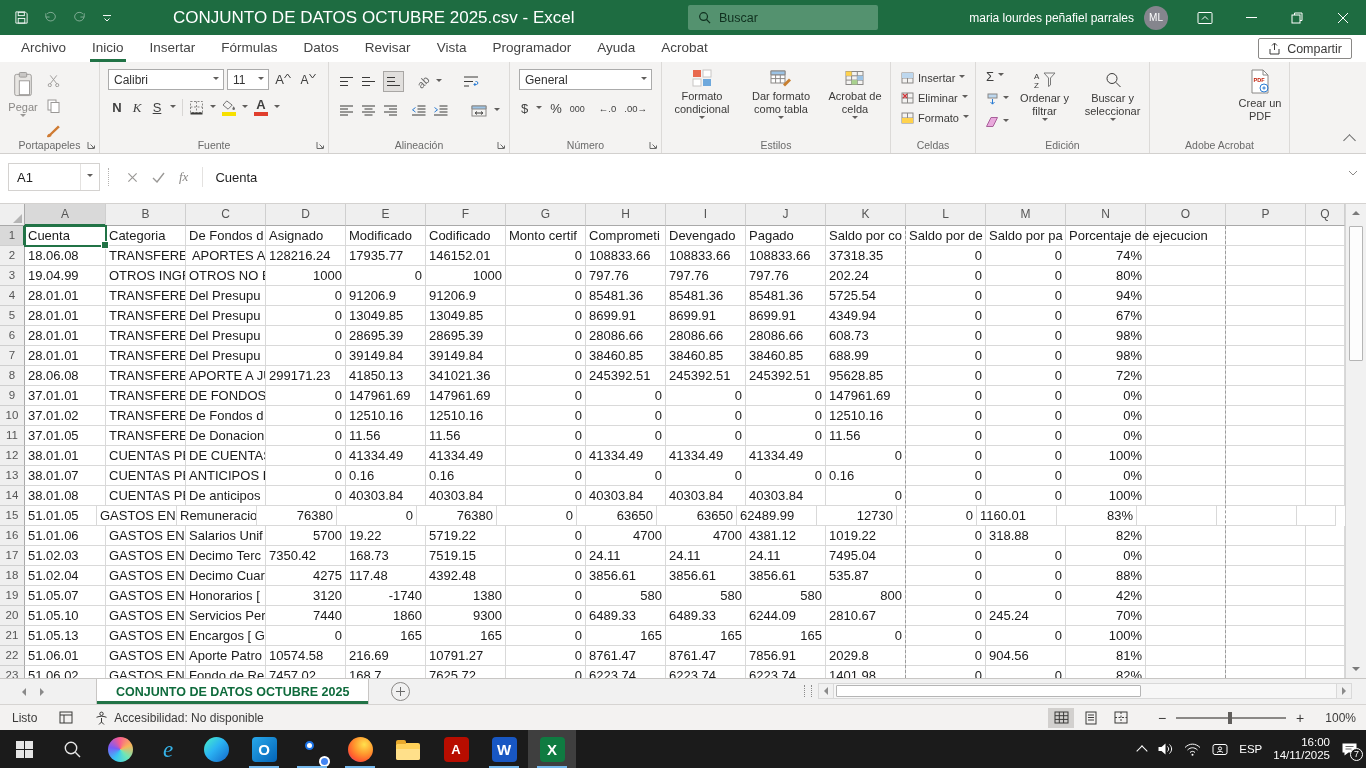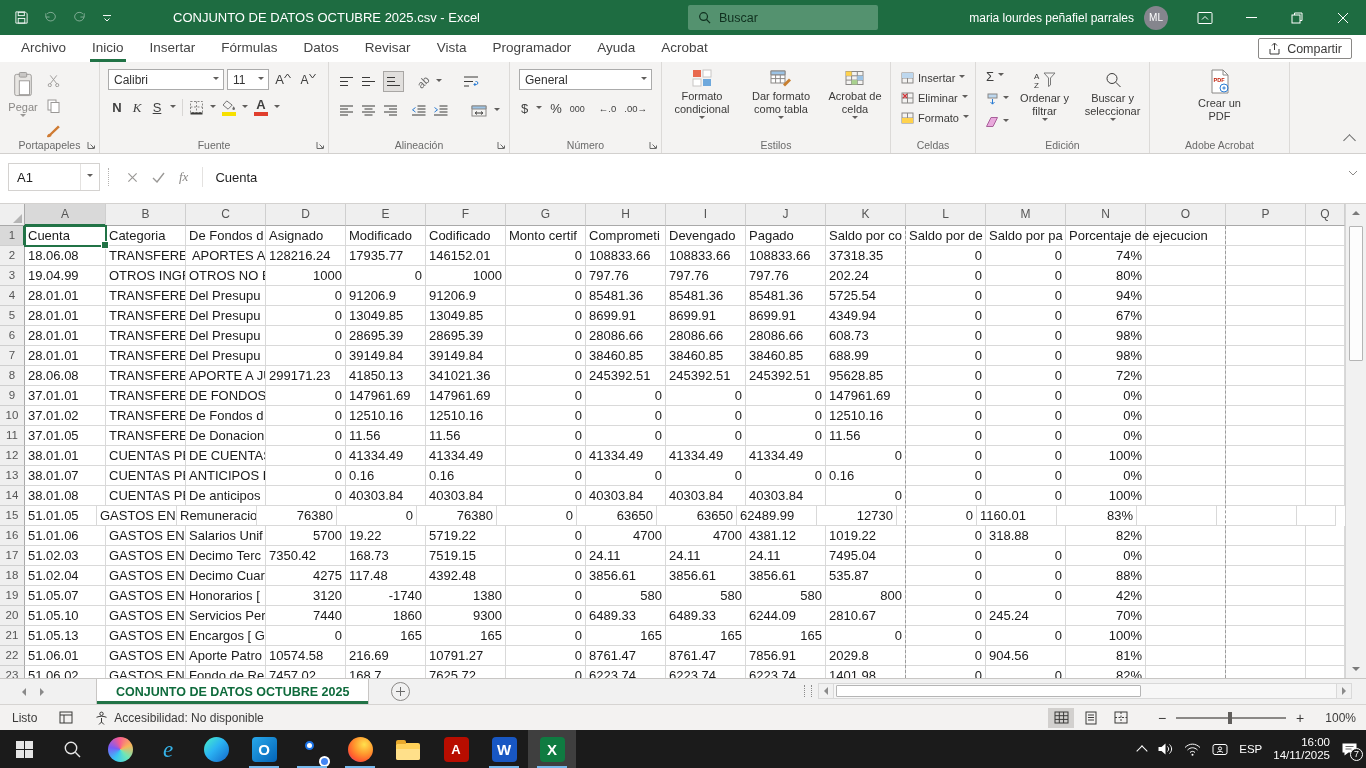--- a/index.html
+++ b/index.html
@@ -4,21 +4,21 @@
 <style>
   html,body{margin:0;padding:0;background:#555;}
   .screen{position:relative;width:1366px;height:768px;background:#fff;overflow:hidden;
     font-family:"Liberation Sans",sans-serif;-webkit-font-smoothing:antialiased;}
   svg{display:block}
   
   .titlebar{position:absolute;left:0;top:0;width:1366px;height:35px;background:#1e6c41;display:flex;align-items:center;color:#fff;}
   .qat{display:flex;align-items:center;gap:14px;margin-left:14px;}
   .qat .qbtn{opacity:.95}
   .qat .dim{opacity:.45}
-  .doc-title{margin-left:60px;font-size:13px;color:#fff;white-space:nowrap;}
+  .doc-title{margin-left:60px;font-size:17px;color:#fff;white-space:nowrap;}
   .search-pill{position:absolute;left:688px;top:5px;width:190px;height:25px;background:#54926f;border-radius:2px;display:flex;align-items:center;gap:8px;padding-left:10px;box-sizing:border-box;}
   .search-pill span{font-size:12.5px;color:#10301f;}
   .tb-right{position:absolute;right:0;top:0;height:35px;display:flex;align-items:center;}
   .user-name{font-size:12px;margin-right:10px;}
   .avatar{width:24px;height:24px;border-radius:50%;background:#85858d;color:#fff;font-size:10px;display:flex;align-items:center;justify-content:center;margin-right:14px;}
   .winbtn{width:46px;height:35px;display:flex;align-items:center;justify-content:center;}
   
   .menubar{position:absolute;left:0;top:35px;width:1366px;height:27px;background:#fff;display:flex;align-items:stretch;}
   .mtabs{display:flex;margin-left:8px;}
   .mtab{position:relative;padding:0 13px;font-size:13.5px;color:#444;line-height:26px;cursor:default;white-space:nowrap;}
@@ -514,21 +514,21 @@
         <svg width="18" height="18" viewBox="0 0 18 18">
             <circle cx="8" cy="7.5" r="5" fill="none" stroke="#3b3a39"></circle>
             <path d="M11.8 11.3L16.5 16" stroke="#3b3a39"></path>
           </svg>
         <span class="blabel">Buscar y seleccionar</span>
         <span class="dda"></span>
       </div>
       <div class="glabel">Edición</div>
     </div>
 
-    <div class="rgroup" style="width:140px;display:flex;justify-content:center;padding-top:2px;box-sizing:border-box">
+    <div class="rgroup" style="width:140px;display:flex;justify-content:flex-end;padding-top:2px;box-sizing:border-box">
       <div class="bigbtn" style="width:58px">
         <svg width="22" height="25" viewBox="0 0 22 25">
             <path d="M3 1h11l5 5v18H3z" fill="#fff" stroke="#8a8886"></path>
             <path d="M14 1v5h5" fill="none" stroke="#8a8886"></path>
             <text x="4.5" y="13" font-size="5.5" font-weight="bold" fill="#c11e07" font-family="Liberation Sans">PDF</text>
             <circle cx="15" cy="19" r="4" fill="none" stroke="#2b7cd3"></circle>
             <path d="M13.3 19h3.4M15 17.3v3.4" stroke="#2b7cd3"></path>
           </svg>
         <span class="blabel">Crear un PDF</span>
       </div>

